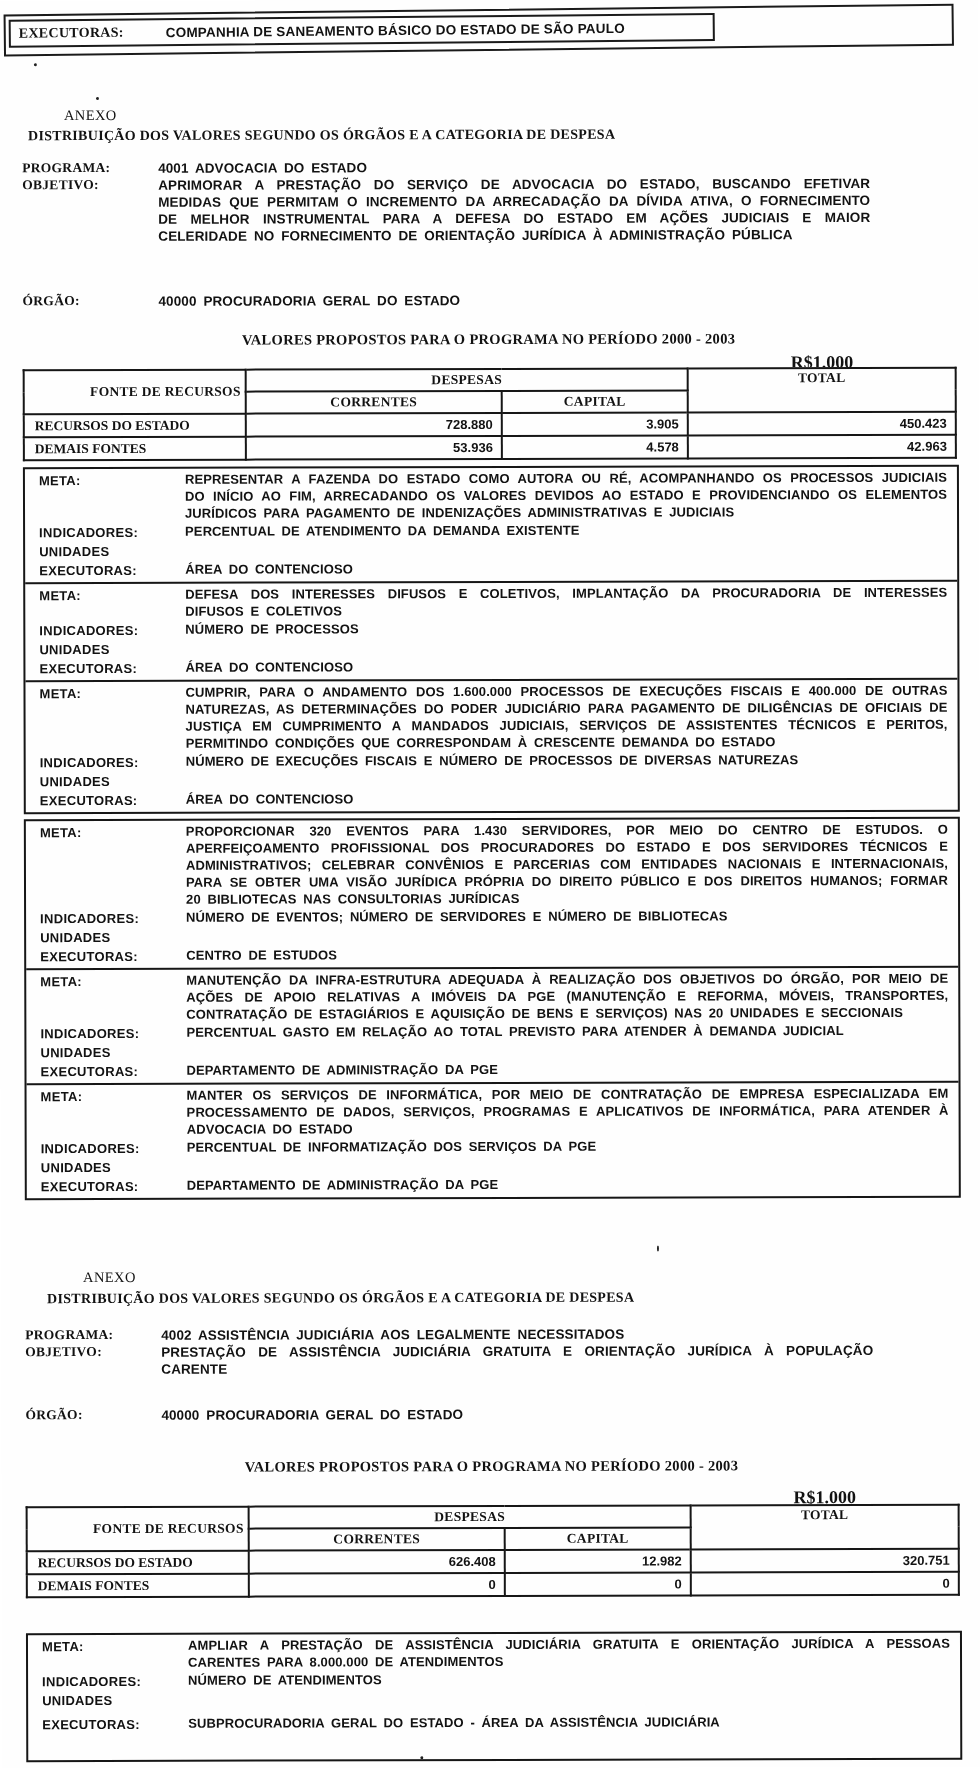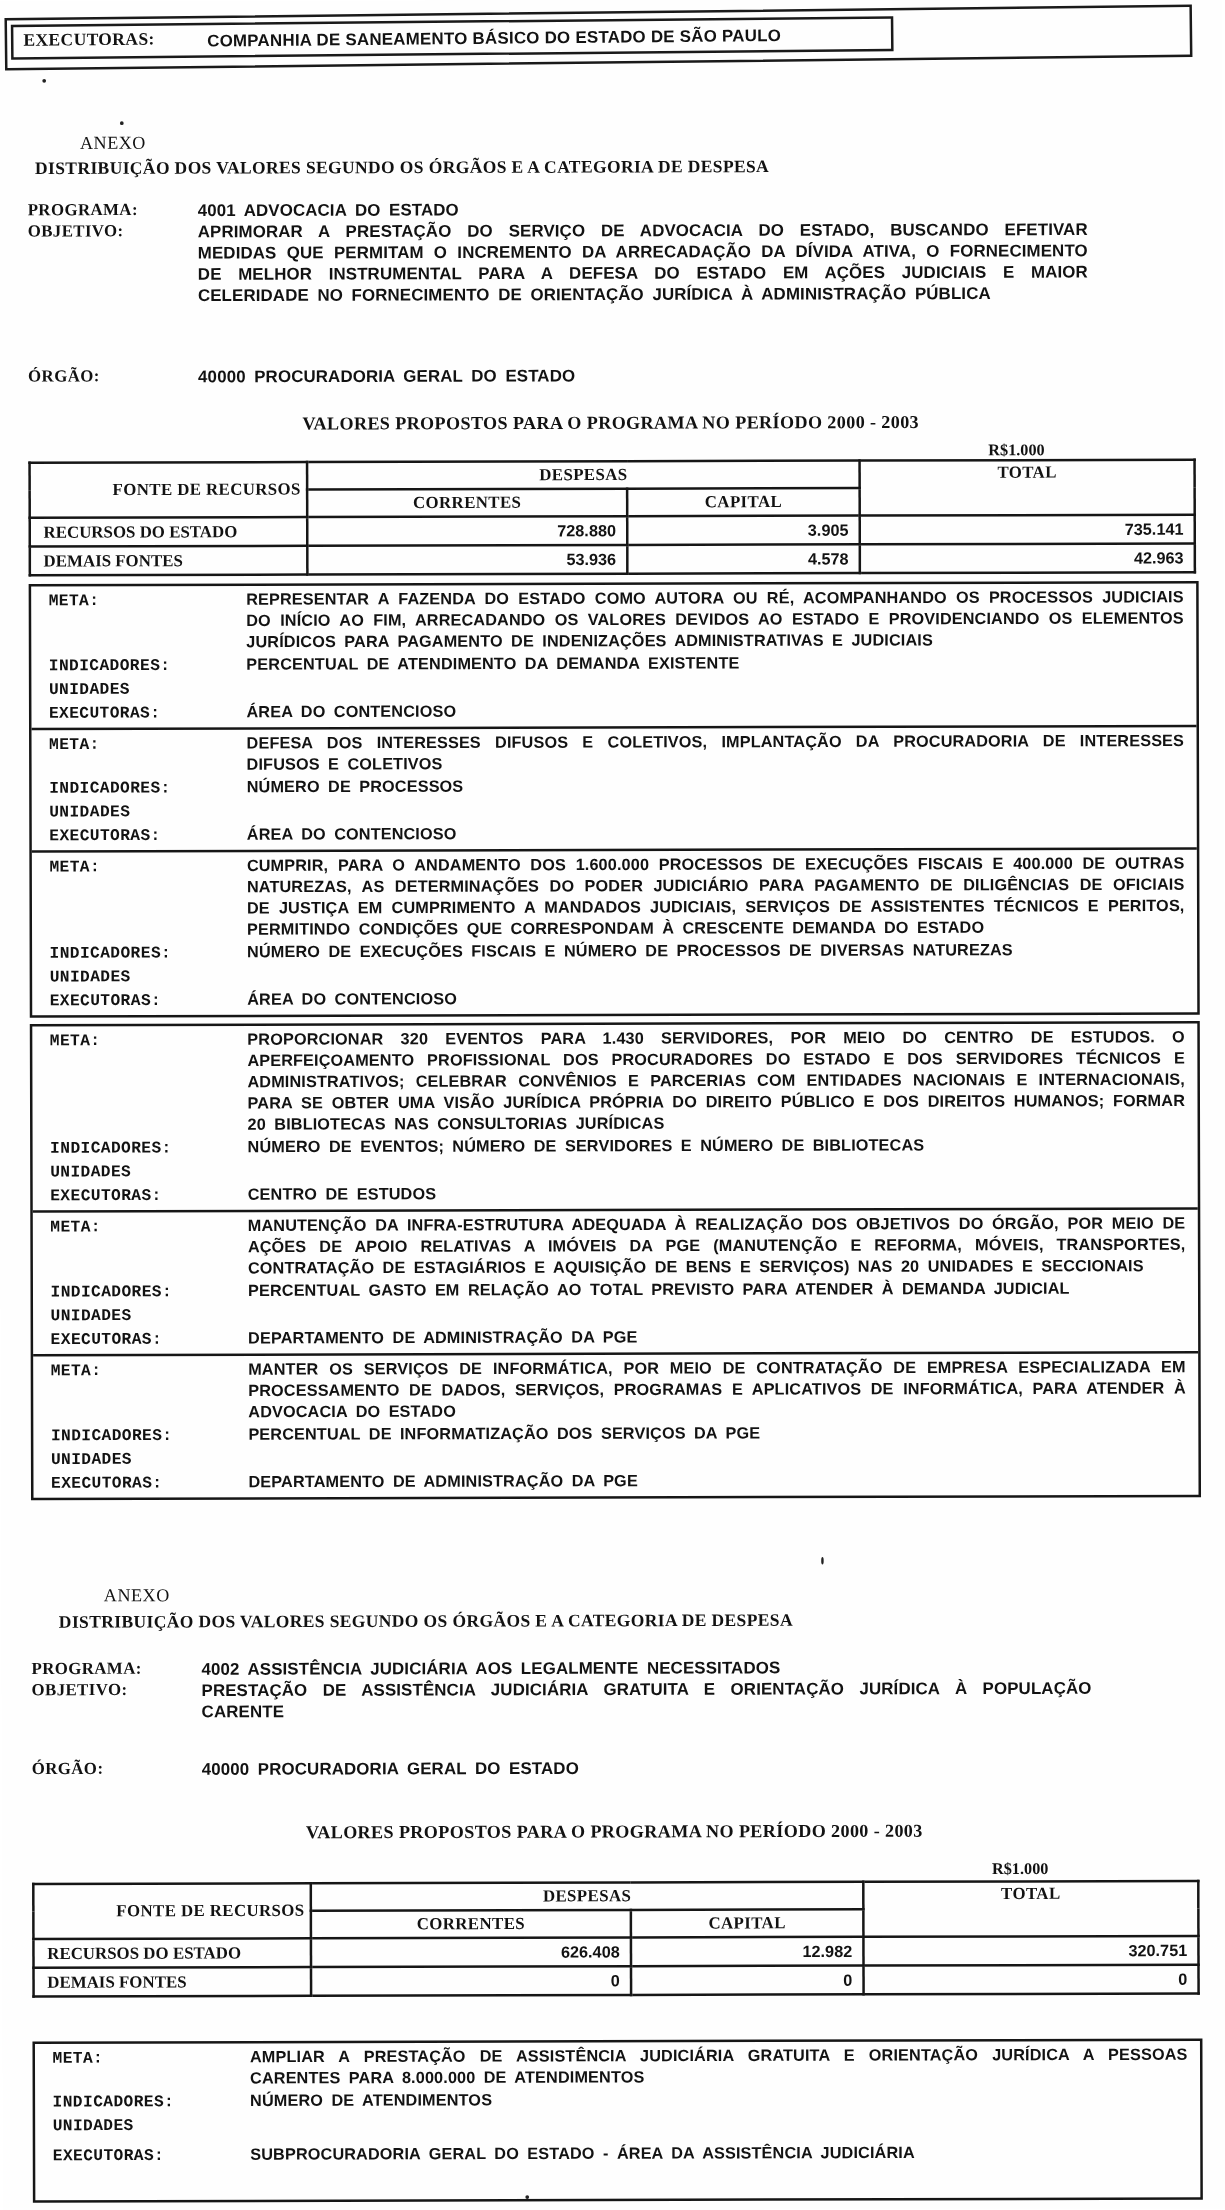--- a/index.html
+++ b/index.html
@@ -21,37 +21,37 @@
   
   .anexo{position:absolute;font-family:"Liberation Serif",serif;font-weight:400;font-size:14.5px;letter-spacing:.4px;}
   .dist{position:absolute;font-family:"Liberation Serif",serif;font-weight:700;font-size:14px;letter-spacing:.3px;}
   
   .kv{position:absolute;left:24px;width:906px;display:flex;}
   .kv-label{flex:0 0 136px;font-family:"Liberation Serif",serif;font-weight:700;font-size:13.5px;letter-spacing:.3px;}
   .kv-value{flex:1;margin:0;font-weight:700;font-size:13.5px;line-height:17px;letter-spacing:.1px;word-spacing:3px;}
   .kv-value.just{text-align:justify;max-width:712px;}
   
   .tbl-title{position:absolute;width:980px;text-align:center;font-family:"Liberation Serif",serif;font-weight:700;font-size:14.5px;letter-spacing:.3px;}
-  .tbl-unit{position:absolute;font-family:"Liberation Serif",serif;font-weight:700;font-size:13px;}
+  .tbl-unit{position:absolute;font-family:"Liberation Serif",serif;font-weight:700;font-size:18px;}
   
   table.vals{position:absolute;left:24px;width:932px;border-collapse:collapse;table-layout:fixed;background:#fefefe;}
   table.vals th,table.vals td{border:2px solid #161616;overflow:hidden;}
   table.vals th{font-family:"Liberation Serif",serif;font-weight:700;font-size:13.5px;letter-spacing:.3px;padding:1px 4px;}
   th.fonte-h{text-align:right;padding-left:26px;vertical-align:middle;}
   th.total-h{vertical-align:top;padding-top:3px;}
   table.vals td.rowlabel{font-family:"Liberation Serif",serif;font-weight:700;font-size:13.5px;padding:2px 4px 2px 10px;}
   table.vals td.num{font-weight:700;font-size:13px;text-align:right;padding:2px 8px 2px 2px;}
   table.vals tr{height:23px;}
   table.vals tr.hrow{height:22px;}
   
   .mbox{position:absolute;left:24px;width:932px;border:2px solid #161616;background:#fefefe;}
   .mgroup{padding:2px 0 3px 0;}
   .mgroup + .mgroup{border-top:2px solid #161616;}
   .mrow{display:flex;align-items:flex-start;}
-  .mlabel{flex:0 0 142px;font-family:Liberation Mono, monospace;font-weight:700;font-size:13px;letter-spacing:.3px;padding:1px 16px 0 14px;line-height:17px;}
+  .mlabel{flex:0 0 142px;font-family:Liberation Sans, sans-serif;font-weight:700;font-size:13px;letter-spacing:.3px;padding:1px 4px 0 14px;line-height:17px;}
   .mval{flex:1;margin:0;font-weight:700;font-size:13px;line-height:17px;letter-spacing:.1px;word-spacing:3px;text-align:justify;padding-right:10px;}
   .mval.nojust{text-align:left;}
   .mgroup .mrow + .mrow{margin-top:1px;}
   
   .speck{position:absolute;background:#222;border-radius:50%;}
 </style>
 </head>
 <body>
 
 <div class="page">
@@ -97,21 +97,21 @@
       <th class="total-h" rowspan="2">TOTAL</th>
     </tr>
     <tr class="hrow">
       <th>CORRENTES</th>
       <th>CAPITAL</th>
     </tr>
     <tr>
       <td class="rowlabel">RECURSOS DO ESTADO</td>
       <td class="num">728.880</td>
       <td class="num">3.905</td>
-      <td class="num">735.141</td>
+      <td class="num">450.423</td>
     </tr>
     <tr>
       <td class="rowlabel">DEMAIS FONTES</td>
       <td class="num">53.936</td>
       <td class="num">4.578</td>
       <td class="num">42.963</td>
     </tr>
   </tbody>
     </table>
 

